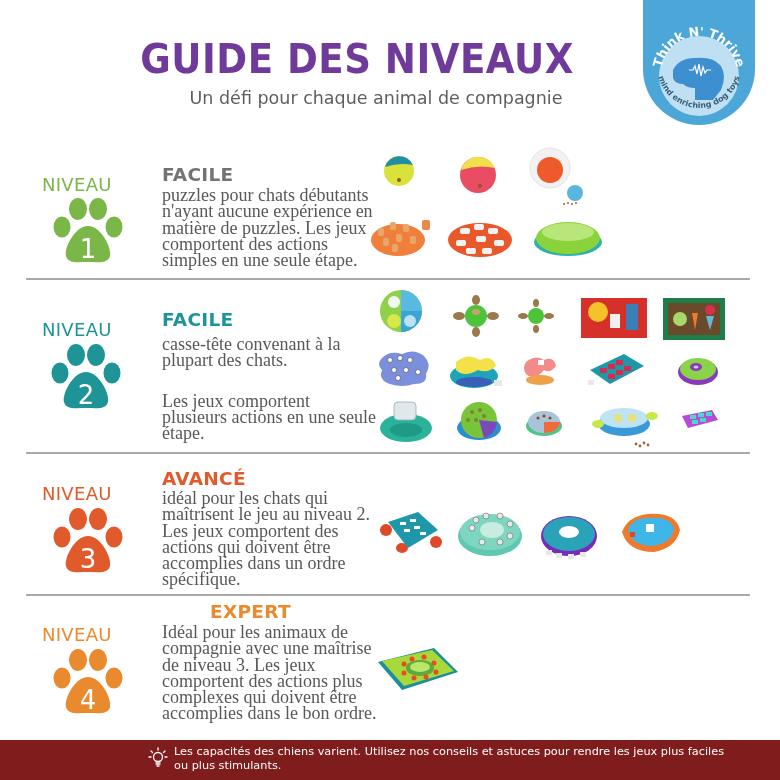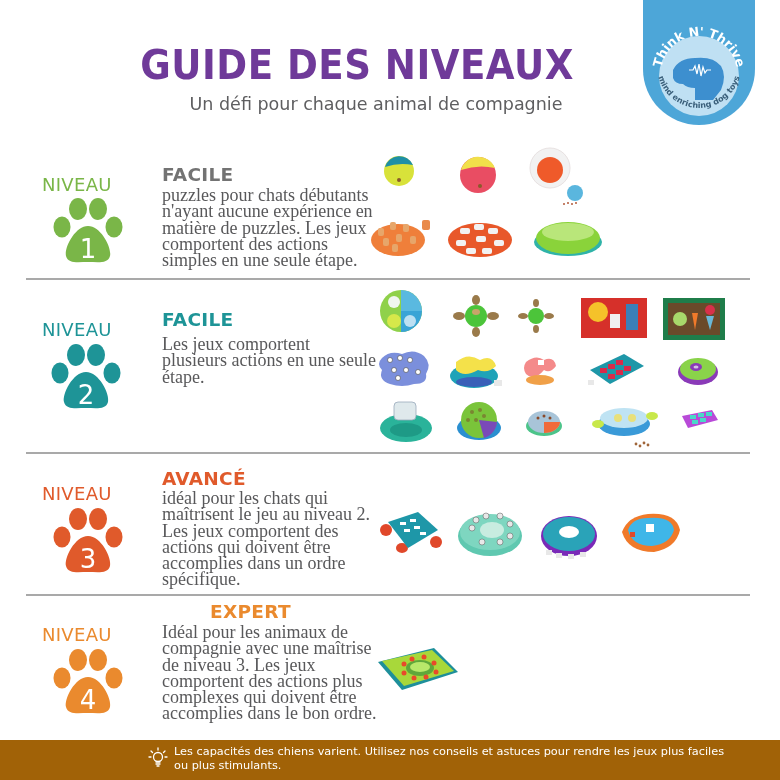--- a/index.html
+++ b/index.html
@@ -1,20 +1,20 @@
 <!DOCTYPE html>
 <html><head>
 <meta charset="utf-8">
 <style>
   * { box-sizing: border-box; margin: 0; padding: 0; }
   html, body { width: 780px; height: 780px; background: #ffffff; overflow: hidden; }
   body { position: relative; font-family: "Liberation Sans", "DejaVu Sans", sans-serif; color: #555; }
 
   .title {
-    position: absolute; left: 0; width: 712px; top: 40px; text-align: center;
+    position: absolute; left: 0; width: 712px; top: 34px; text-align: center;
     padding-left: 16px;
   }
   .title h1 {
     font-family: "DejaVu Sans", sans-serif; font-weight: 900; font-size: 40px;
     letter-spacing: 0.5px; color: #6f3a99; line-height: 50px;
     transform: scaleX(0.93); display: inline-block; margin-left: -14px;
   }
   .title .sub {
     position: absolute; left: 0; width: 780px; top: 54px; text-align: center;
     font-family: "DejaVu Sans", sans-serif; font-size: 17.5px; color: #5e5e60; margin-left: -14px;
@@ -40,21 +40,21 @@
     font-family: Liberation Serif, serif; font-size: 18px; line-height: 16.3px; color: #58585a;
   }
   .lvl-desc p + p { margin-top: 24px; }
   .divider { position: absolute; left: 26px; width: 724px; height: 2px; background: #a9a9a9; }
 
   .products { position: absolute; left: 370px; }
   .prod { position: absolute; }
 
   .footer {
     position: absolute; left: 0; top: 740px; width: 780px; height: 40px;
-    background: #a16207; color: #ffffff;
+    background: #7f1d1d; color: #ffffff;
   }
   .footer .bulb { position: absolute; left: 148px; top: 6px; width: 20px; height: 26px; }
   .footer .tip {
     position: absolute; left: 174px; top: 5px; width: 560px;
     font-family: "DejaVu Sans", sans-serif; font-size: 11.3px; line-height: 14px; color: #ffffff;
   }
 </style>
 </head>
 <body>
 
@@ -169,20 +169,21 @@
       <ellipse cx="28" cy="13" rx="9" ry="11"></ellipse>
       <ellipse cx="48" cy="13" rx="9" ry="11"></ellipse>
       <ellipse cx="12" cy="31" rx="8.5" ry="10.5"></ellipse>
       <ellipse cx="64" cy="31" rx="8.5" ry="10.5"></ellipse>
       <path d="M38,30 C25,30 14,52 16,60 C18,68 28,66 38,66 C48,66 58,68 60,60 C62,52 51,30 38,30 Z"></path>
     </g>
     <text x="38" y="62" text-anchor="middle" font-family="DejaVu Sans, sans-serif" font-size="26" fill="#ffffff">2</text>
   </svg>
   <div class="lvl-title" style="top:309px; color:#1e9497;">FACILE</div>
   <div class="lvl-desc" style="top:336px;">
+    <p>casse-tête convenant à la plupart des chats.</p>
     <p>Les jeux comportent plusieurs actions en une seule étape.</p>
   </div>
   <div class="products" style="top:286px;">
     <svg class="prod" style="left:8px;top:2px;" width="46" height="46">
       <circle cx="23" cy="23" r="21" fill="#8fd14a"></circle>
         <path d="M23,2 A21,21 0 0 1 44,23 L23,23Z" fill="#5ab9e0"></path>
         <path d="M23,23 L44,23 A21,21 0 0 1 23,44Z" fill="#3aa4d6"></path>
       <circle cx="16" cy="14" r="6" fill="#f0f6f0"></circle>
         <circle cx="16" cy="33" r="7" fill="#d6e84a"></circle>
         <circle cx="32" cy="33" r="6" fill="#bde0f2"></circle>

